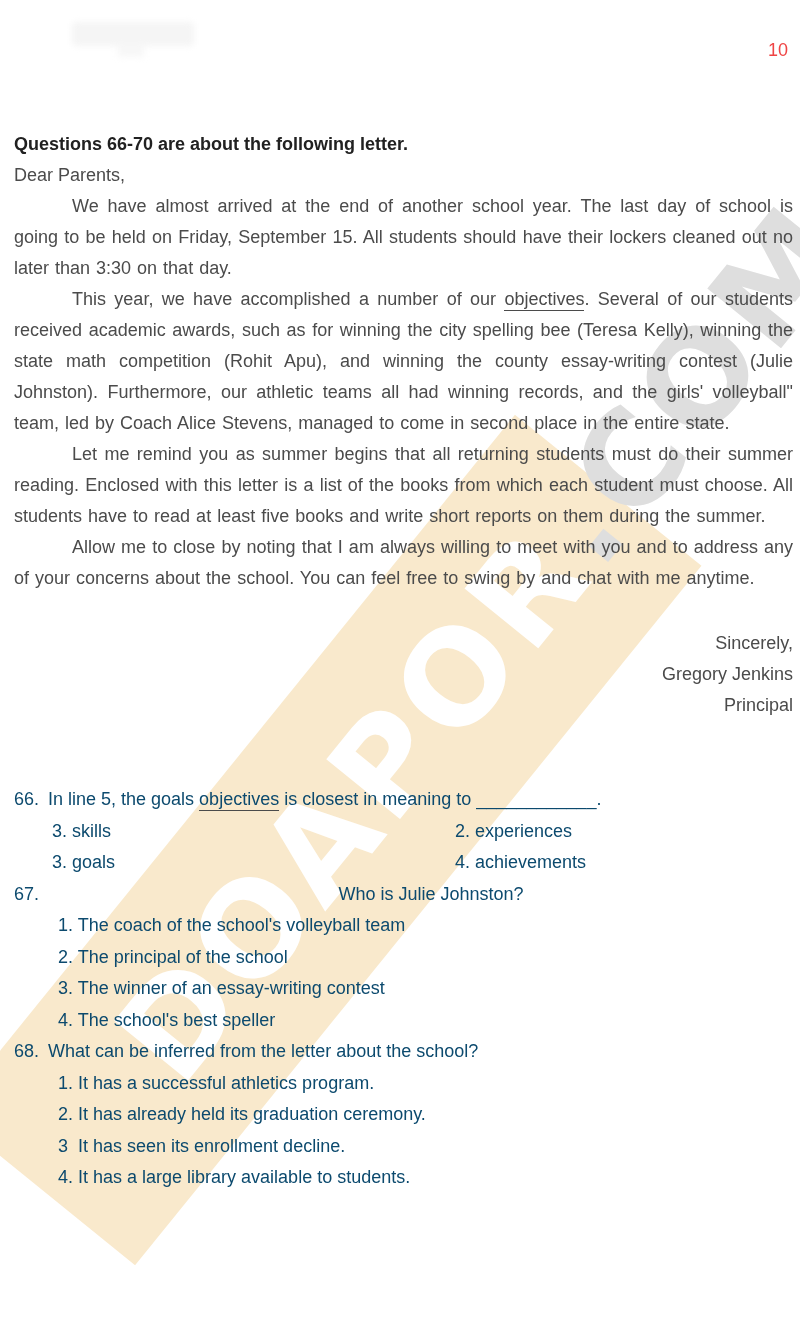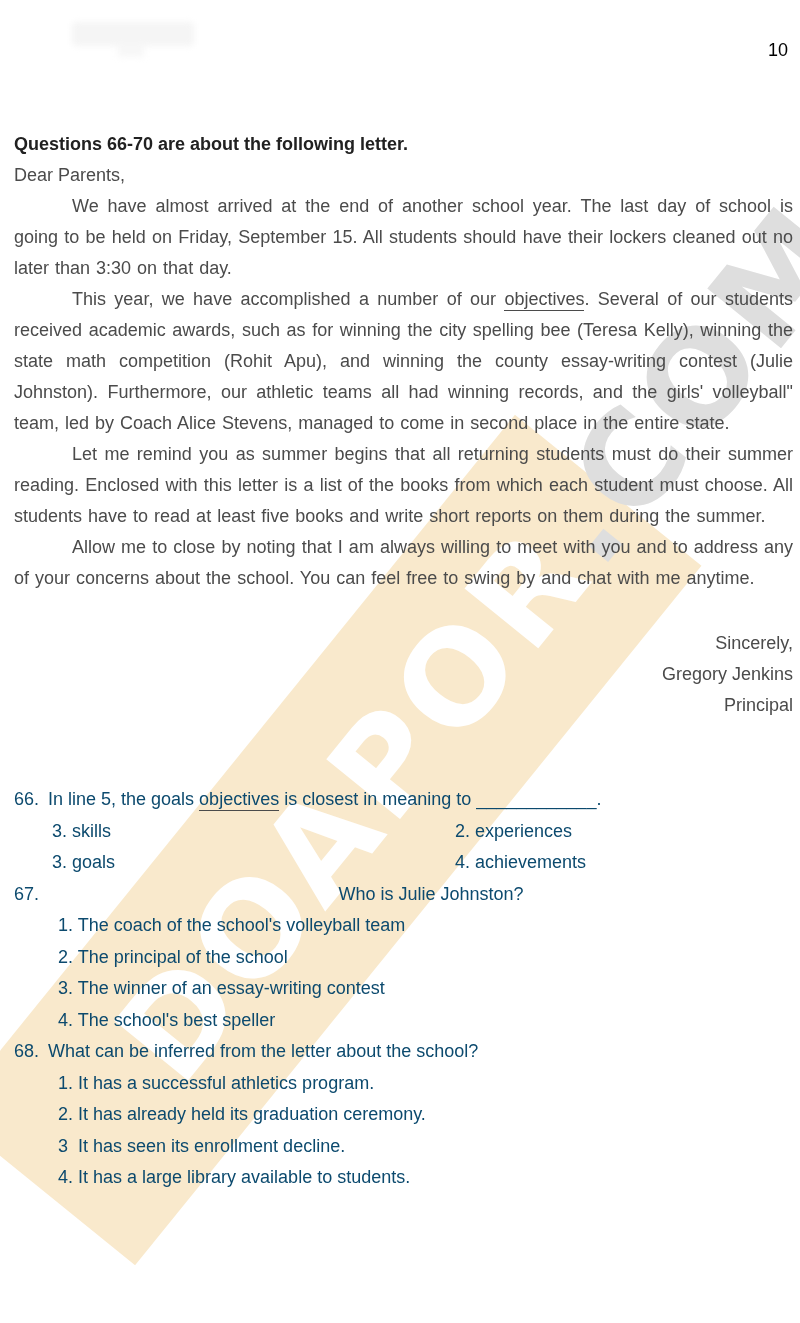--- a/index.html
+++ b/index.html
@@ -37,21 +37,21 @@
     position:absolute;left:72px;top:22px;width:122px;height:24px;
     background:#f5f5f5;border-radius:4px;filter:blur(3px);z-index:0;
   }
   .smudge::after{
     content:"";position:absolute;left:46px;top:22px;width:26px;height:13px;
     background:#f7f7f7;border-radius:3px;
   }
   
   .page-number{
     position:absolute;top:40px;right:12px;
-    font-size:18px;line-height:20px;color:#000000;z-index:2;
+    font-size:18px;line-height:20px;color:#ef4444;z-index:2;
   }
   
   .content{
     position:absolute;left:14px;right:7px;top:129px;z-index:1;
   }
   .title{
     margin:0;font-size:18px;font-weight:bold;color:#212121;line-height:31px;
   }
   .salutation{margin:0;line-height:31px;}
   .para{

